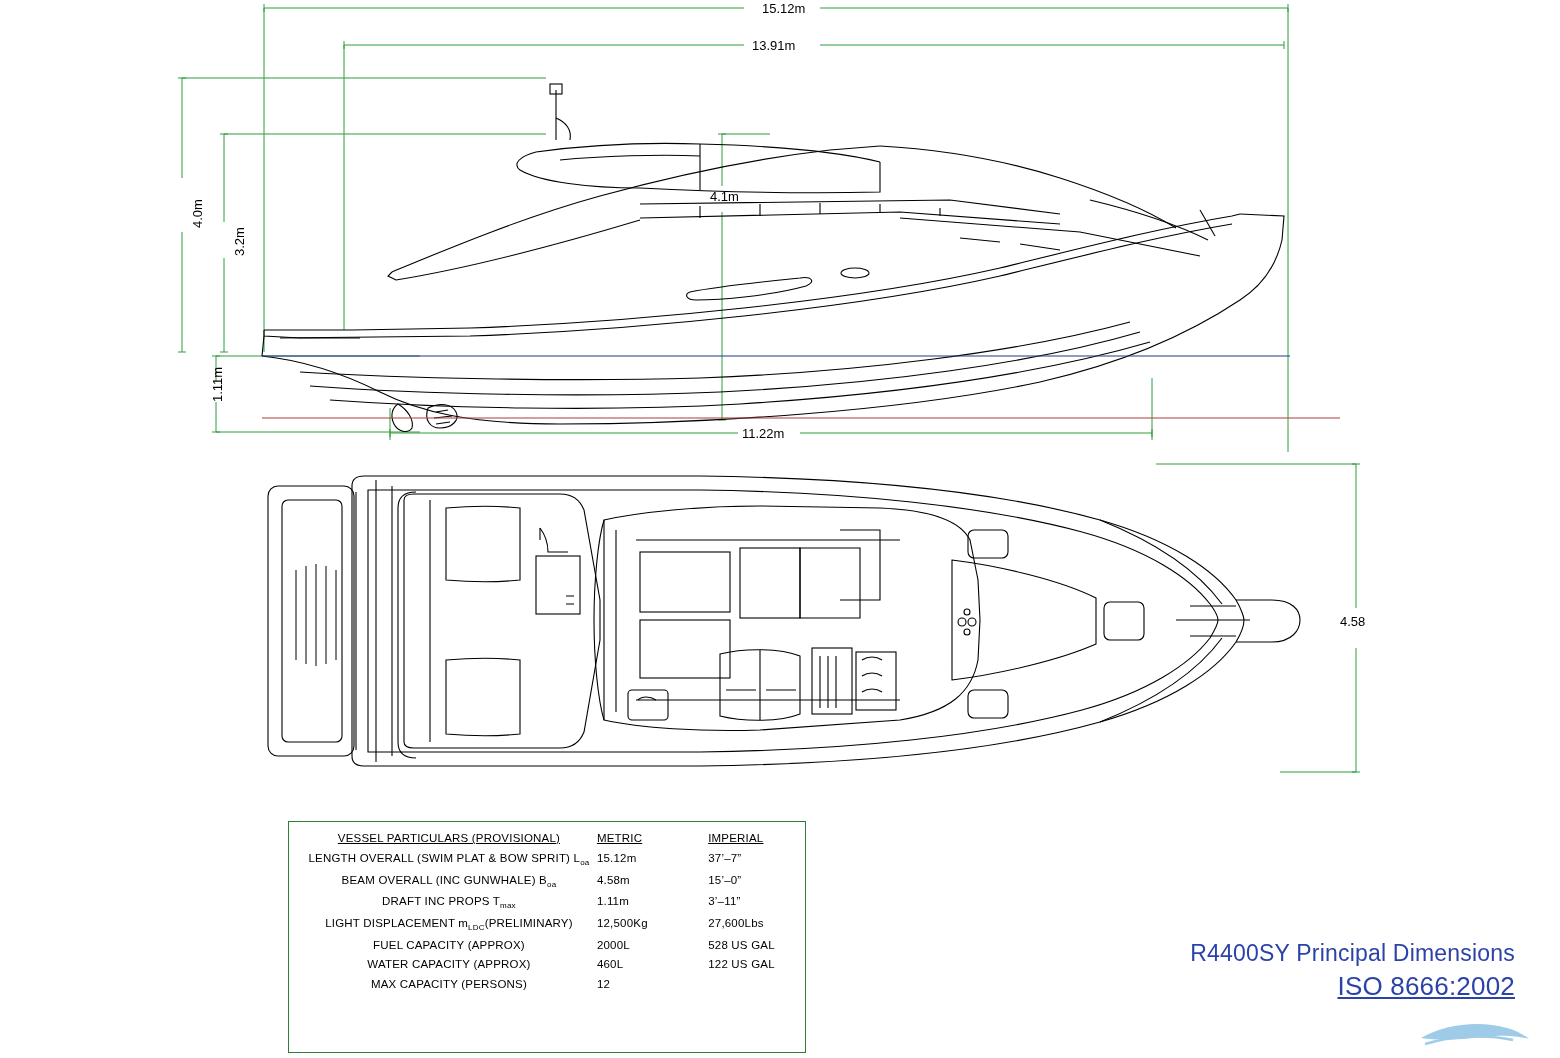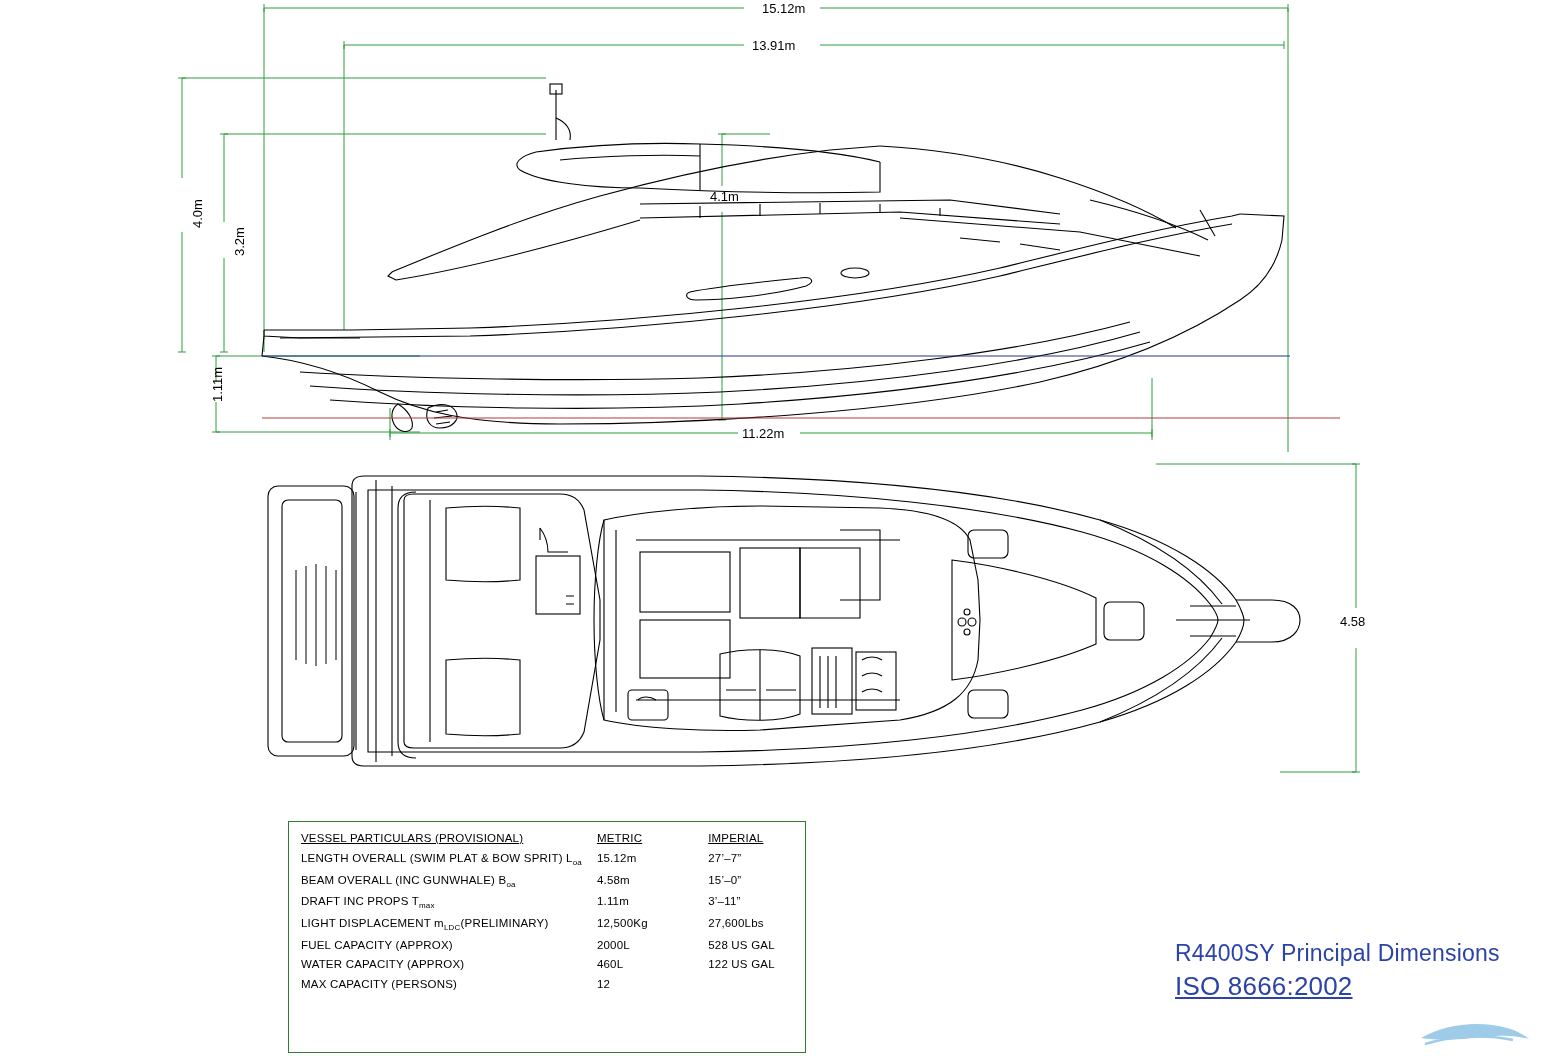--- a/index.html
+++ b/index.html
@@ -54,37 +54,37 @@
     border-collapse: collapse;
     width: 100%;
     margin-top: 7px;
   }
   #particulars-table td {
     padding: 1px 0 1px 0;
     vertical-align: top;
     line-height: 1.55;
     letter-spacing: 0.2px;
   }
-  #particulars-table td.c0 { padding-left: 12px; width: 310px; }
+  #particulars-table td.c0 { padding-left: 12px; width: 310px; text-align: center; }
   #particulars-table td.c1 { width: 116px; }
   #particulars-table td.c2 { width: 100px; }
   #particulars-table thead td {
     text-decoration: underline;
   }
   .sub {
     font-size: 8px;
     vertical-align: sub;
   }
   
   #title-block {
     position: absolute;
     left: 1175px;
     top: 938px;
     width: 340px;
-    text-align: left;
+    text-align: right;
     color: #2b43a8;
     font-family: "Liberation Sans", sans-serif;
   }
   #title-block .t1 {
     font-size: 23px;
     letter-spacing: 0.2px;
     line-height: 1.35;
   }
   #title-block .t2 {
     font-size: 26px;
@@ -286,21 +286,21 @@
         <tr>
           <td class="c0">VESSEL PARTICULARS (PROVISIONAL)</td>
           <td class="c1">METRIC</td>
           <td class="c2">IMPERIAL</td>
         </tr>
       </thead>
       <tbody id="table-body">
           <tr>
             <td class="c0">LENGTH OVERALL (SWIM PLAT &amp; BOW SPRIT) L<span class="sub">oa</span></td>
             <td class="c1">15.12m</td>
-            <td class="c2">27’–7”</td>
+            <td class="c2">37’–7”</td>
           </tr>
           <tr>
             <td class="c0">BEAM OVERALL (INC GUNWHALE) B<span class="sub">oa</span></td>
             <td class="c1">4.58m</td>
             <td class="c2">15’–0”</td>
           </tr>
           <tr>
             <td class="c0">DRAFT INC PROPS T<span class="sub">max</span></td>
             <td class="c1">1.11m</td>
             <td class="c2">3’–11”</td>

